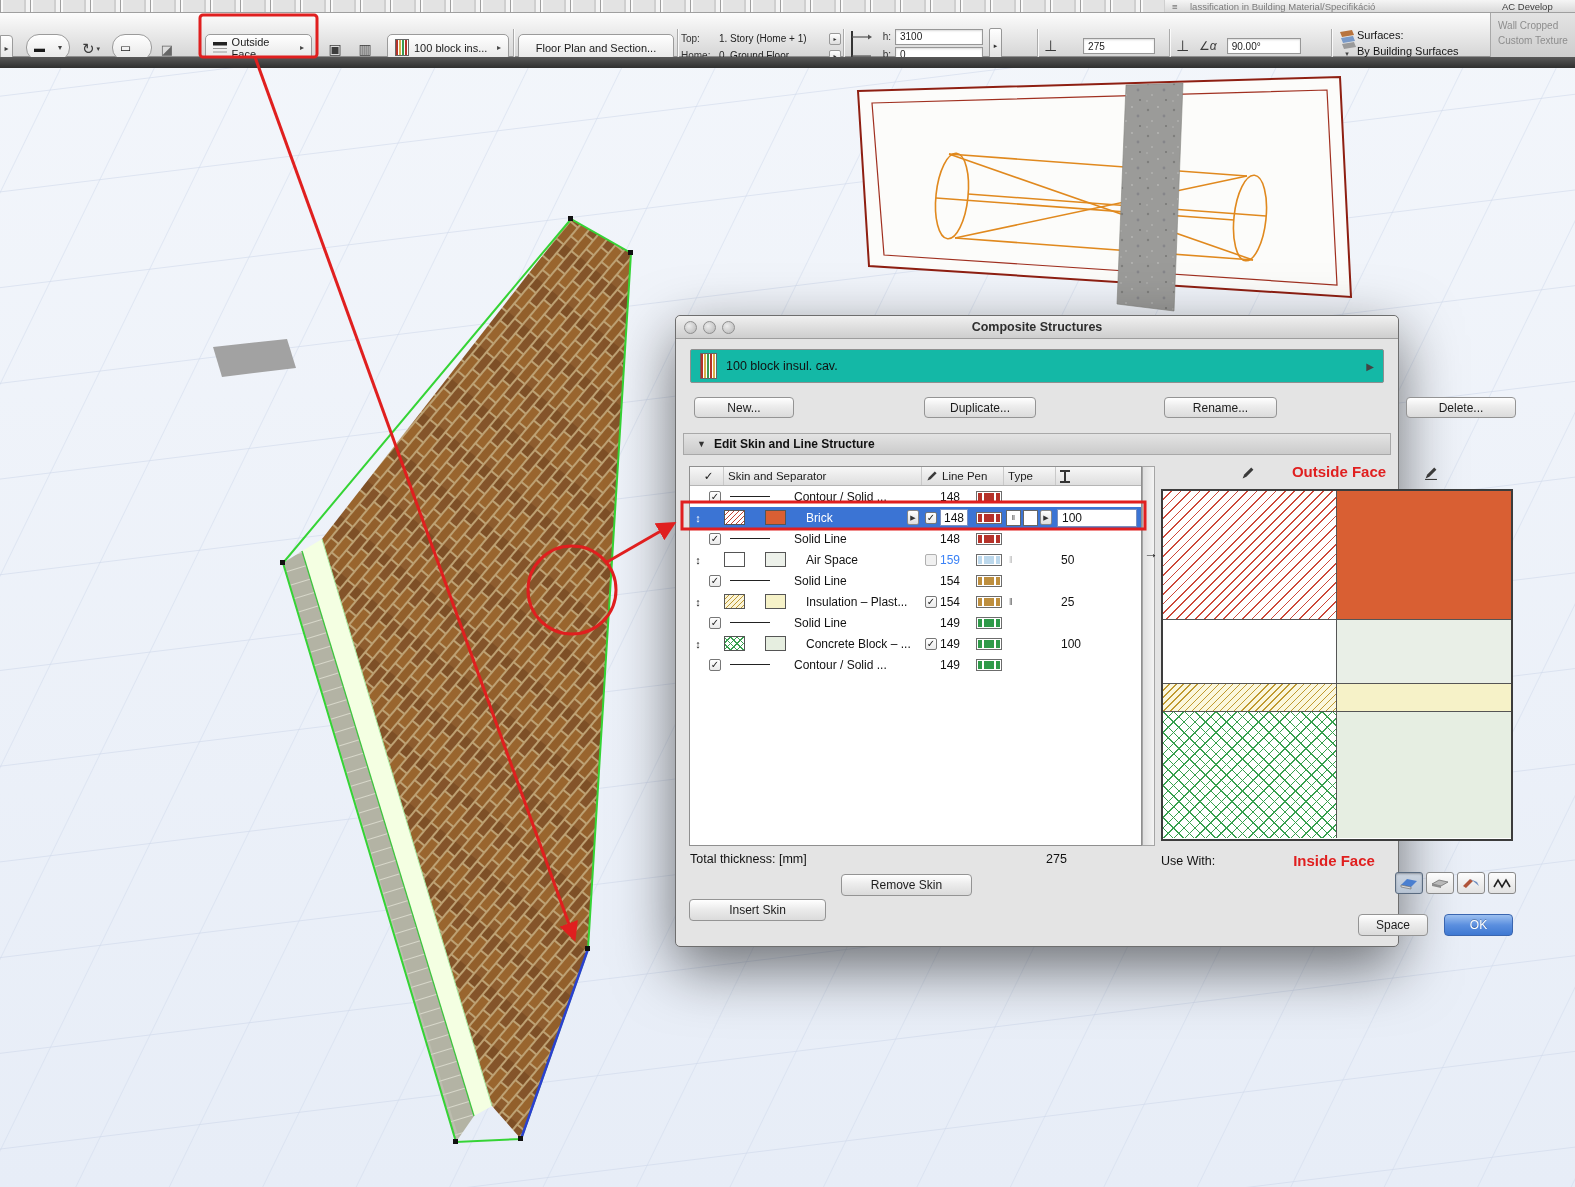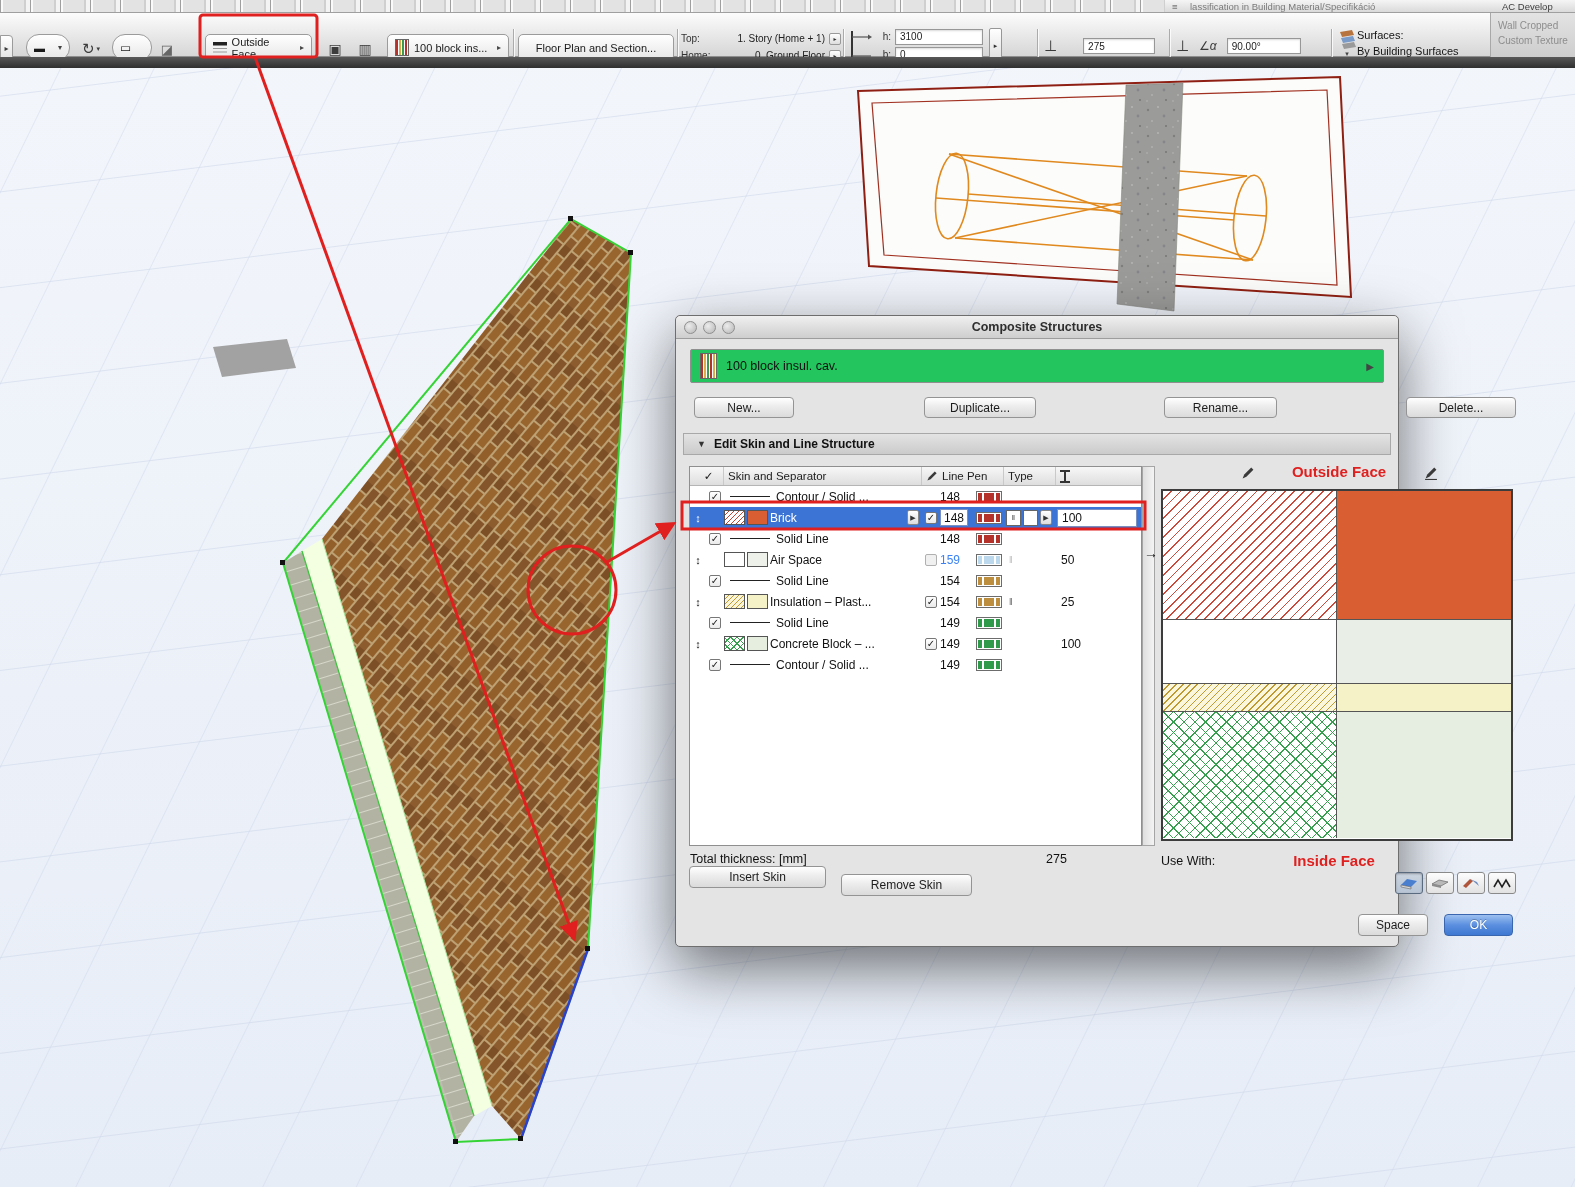--- a/index.html
+++ b/index.html
@@ -20,56 +20,56 @@
 
 
 .vsep{position:absolute;top:16px;height:34px;width:1px;background:#ababab;box-shadow:1px 0 0 rgba(255,255,255,.8)}
 .tbtn{position:absolute;display:flex;align-items:center;gap:5px;background:linear-gradient(#ffffff,#e6e6e6);border:1px solid #9b9b9b;border-radius:5px;padding:0 7px;height:27px;top:21px}
 .tbtn .arr{font-size:8px;color:#444;margin-left:auto}
 .tb-ico{position:absolute;display:flex;align-items:center;justify-content:center;color:#3d3d3d}
 .ovalbtn{border-radius:13px}
 .tb-story{position:absolute;left:681px;top:17px;width:160px;font-size:10px;color:#222}
 .tb-story .srow{display:flex;align-items:center;height:17px;gap:4px}
 .tb-story .lab{width:34px;color:#333}
-.tb-story .val{flex:1;text-align:right;white-space:nowrap}
+.tb-story .val{flex:1;white-space:nowrap}
 .mini-drop{width:12px;height:12px;border:1px solid #999;border-radius:2px;background:linear-gradient(#fff,#ddd);font-size:6px;color:#333;display:flex;align-items:center;justify-content:center}
 .tb-geom{position:absolute;left:847px;top:15px;display:flex;gap:6px;align-items:center}
 .geom-fields{display:flex;flex-direction:column;gap:2px}
 .frow{display:flex;align-items:center;gap:4px;font-size:10px}
 .frow .fl{width:12px;text-align:right;color:#333}
 .tb-field{width:88px;height:16px;border:1px solid #979797;background:#fff;font-size:10px;padding:0 4px;display:flex;align-items:center;box-shadow:inset 0 1px 2px rgba(0,0,0,.15)}
 .stepper{width:13px;height:35px;border:1px solid #979797;border-radius:2px;background:linear-gradient(#fff,#ddd);display:flex;align-items:center;justify-content:center;font-size:7px;color:#333}
 .tb-offset{position:absolute;left:1044px;top:24px;display:flex;align-items:center;gap:26px}
 .tb-angle{position:absolute;left:1176px;top:24px;display:flex;align-items:center;gap:10px}
 .glyph{color:#3a3a3a}
 .tb-surf{position:absolute;left:1337px;top:15px;display:flex;align-items:flex-start}
 .tb-surf .txt{display:flex;flex-direction:column;font-size:11px;line-height:1.45;color:#141414}
 .tb-cropped{position:absolute;left:1490px;top:13px;width:90px;height:44px;background:linear-gradient(#e3e3e3,#cdcdcd);border-left:1px solid #a8a8a8;color:#8d8d8d;font-size:10px;padding:5px 0 0 7px;line-height:1.5;z-index:6}
 
 
 .dialog{position:absolute;left:675px;top:315px;width:724px;height:632px;background:#e4e4e4;border:1px solid #6e6e6e;border-radius:5px;box-shadow:0 20px 60px rgba(0,0,0,.55);z-index:10;font-size:12px;color:#111}
 .dlg-title{position:absolute;left:0;top:0;right:0;height:23px;background:linear-gradient(#f0f0f0,#cecece);border-bottom:1px solid #9d9d9d;border-radius:5px 5px 0 0;text-align:center;line-height:22px;font-size:12.5px;font-weight:700;color:#2e2e2e}
 .tl{position:absolute;top:5px;width:13px;height:13px;border-radius:50%;border:1px solid #8f8f8f;background:radial-gradient(circle at 4px 4px,#ececec,#b5b5b5)}
-.namerow{position:absolute;left:14px;top:33px;right:14px;height:34px;background:#22c55e;border:1px solid #8f8f8f;border-radius:2px;display:flex;align-items:center;gap:9px;padding:0 9px;font-size:12.5px}
+.namerow{position:absolute;left:14px;top:33px;right:14px;height:34px;background:#14b8a6;border:1px solid #8f8f8f;border-radius:2px;display:flex;align-items:center;gap:9px;padding:0 9px;font-size:12.5px}
 .comp-icon{width:17px;height:26px;border:1px solid #666;background:repeating-linear-gradient(90deg,#b5322a 0 2px,#fff 2px 3px,#d8b049 3px 5px,#fff 5px 6px,#3a9a50 6px 8px,#fff 8px 9px)}
 .mac-btn{position:absolute;height:21px;background:linear-gradient(#ffffff,#ececec 45%,#dbdbdb);border:1px solid #949494;border-radius:4px;font-size:12px;color:#1c1c1c;display:flex;align-items:center;justify-content:center}
 .mac-btn.blue{background:linear-gradient(#9cc0f0,#5b8fdf 50%,#3e78d2);border-color:#3a66b0;color:#fff;text-shadow:0 -1px 0 rgba(0,0,0,.25)}
 .sect{position:absolute;left:7px;top:117px;right:7px;height:22px;background:linear-gradient(#e3e3e3,#cbcbcb);border:1px solid #a8a8a8;display:flex;align-items:center;gap:8px;padding-left:13px;font-weight:700;font-size:12px}
 .disc{font-size:9px;color:#333}
 
 .tablewrap{position:absolute;left:13px;top:150px;width:453px;height:380px;background:#fff;border:1px solid #8f8f8f;overflow:hidden}
 .vscroll{position:absolute;left:466px;top:150px;width:13px;height:380px;border:1px solid #a5a5a5;background:linear-gradient(90deg,#dedede,#f4f4f4)}
 .thead{height:19px;background:linear-gradient(#f7f7f7,#dedede);border-bottom:1px solid #b5b5b5;display:flex;font-size:11.5px;color:#222}
 .hc{display:flex;align-items:center;gap:4px;padding-left:4px;border-right:1px solid #c9c9c9;height:100%}
 .trow{height:21px;display:flex;align-items:stretch}
 .trow.sel{background:#3b74d4;color:#fff}
 .c{display:flex;align-items:center;height:100%}
 .ch{width:16px;justify-content:center;font-size:11px}
 .cc{width:18px;justify-content:center}
-.cn{width:198px;gap:2px;padding-right:3px}
+.cn{width:198px;gap:20px;padding-right:3px}
 .cpc{width:18px;justify-content:center}
 .cpn{width:34px;}
 .cps{width:30px;justify-content:center}
 .ct{width:52px;gap:2px;padding-left:2px}
 .cth{width:84px}
 .line-sample{display:inline-block;width:40px;border-top:1px solid #222;margin:0 4px 0 6px}
 .cb{width:12px;height:12px;border:1px solid #777;border-radius:2px;background:linear-gradient(#fff,#eaeaea);display:flex;align-items:center;justify-content:center;font-size:10px;color:#1a1a1a}
 .cb.on::after{content:"✓";margin-top:-1px}
 .cb.dim{border-color:#b0b0b0;background:#f0f0f0}
 .skin-swatch{width:21px;height:15px;border:1px solid #555;background:#fff;flex:none}
@@ -624,21 +624,21 @@
             </span>
           </div>
         <div class="c ct"></div>
           <div class="c cth"></div>
       </div>
     </div>
     <div class="vscroll"></div>
 
     <div class="tt-label">Total thickness: [mm]</div>
     <div class="tt-value">275</div>
-    <div class="mac-btn" style="left:13px;top:550px;width:137px;height:22px">
+    <div class="mac-btn" style="left:13px;top:583px;width:137px;height:22px">
         <span>Insert Skin</span>
       </div>
     <div class="mac-btn" style="left:165px;top:558px;width:131px;height:22px">
         <span>Remove Skin</span>
       </div>
 
     <div class="pv-pen" style="left:565px">
       <svg width="14" height="14" viewBox="0 0 13 13">
           <path d="M1.5 11.5 L3 8 L9.5 1.5 L11.5 3.5 L5 10 Z" fill="#3a3a3a"></path>
         </svg>

